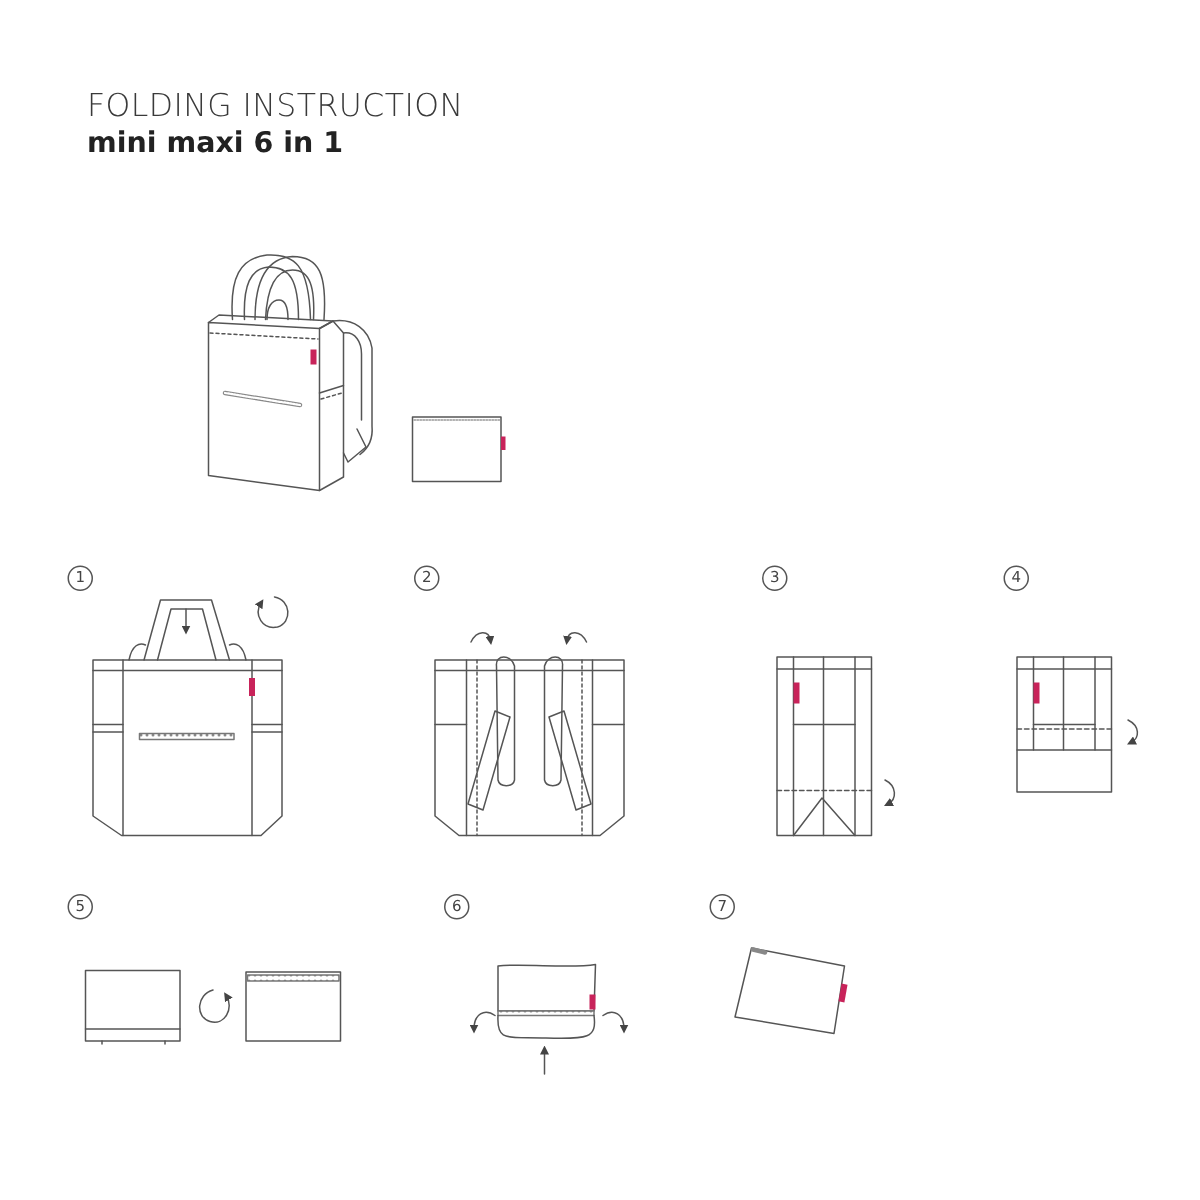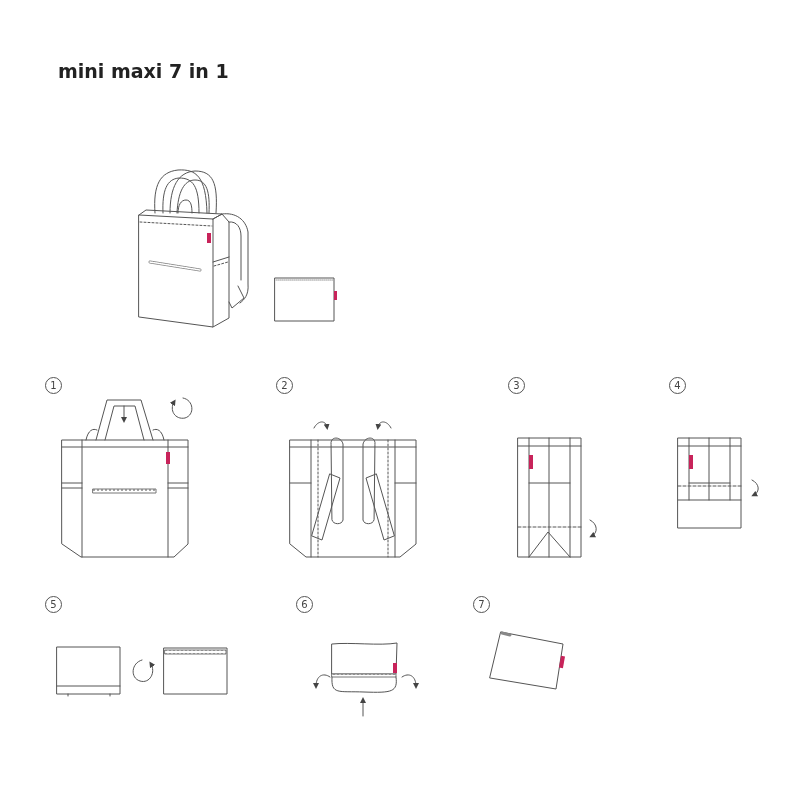--- a/index.html
+++ b/index.html
@@ -7,21 +7,22 @@
     .title-block { position: absolute; left: 58px; top: 58px; }
     .title { font-size: 21px; font-weight: 300; color: #3a3a3a; letter-spacing: 0.3px; line-height: 24px; font-family: "DejaVu Sans", sans-serif; }
     .subtitle { font-size: 19px; font-weight: bold; color: #222222; line-height: 26px; font-family: "DejaVu Sans", sans-serif; }
     svg.art { position: absolute; left: 0; top: 0; }
     .step-num { position: absolute; width: 15px; height: 15px; border: 1px solid #555; border-radius: 50%; font-size: 10px; line-height: 15px; text-align: center; color: #444; font-family: "DejaVu Sans", sans-serif; }
   </style>
 </head>
 <body>
 
 <div class="title-block">
-  <div class="subtitle">mini maxi 7 in 1</div>
+  <div class="title">FOLDING INSTRUCTION</div>
+  <div class="subtitle">mini maxi 6 in 1</div>
 </div>
 
 <div class="step-num" style="left:45px;top:377px;">1</div>
 <div class="step-num" style="left:276px;top:377px;">2</div>
 <div class="step-num" style="left:508px;top:377px;">3</div>
 <div class="step-num" style="left:669px;top:377px;">4</div>
 <div class="step-num" style="left:45px;top:596px;">5</div>
 <div class="step-num" style="left:296px;top:596px;">6</div>
 <div class="step-num" style="left:473px;top:596px;">7</div>
 

